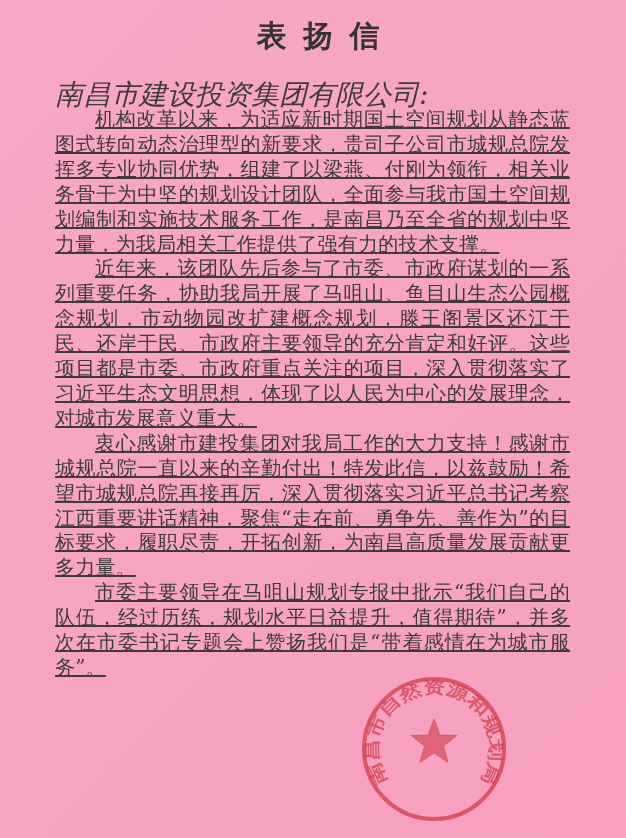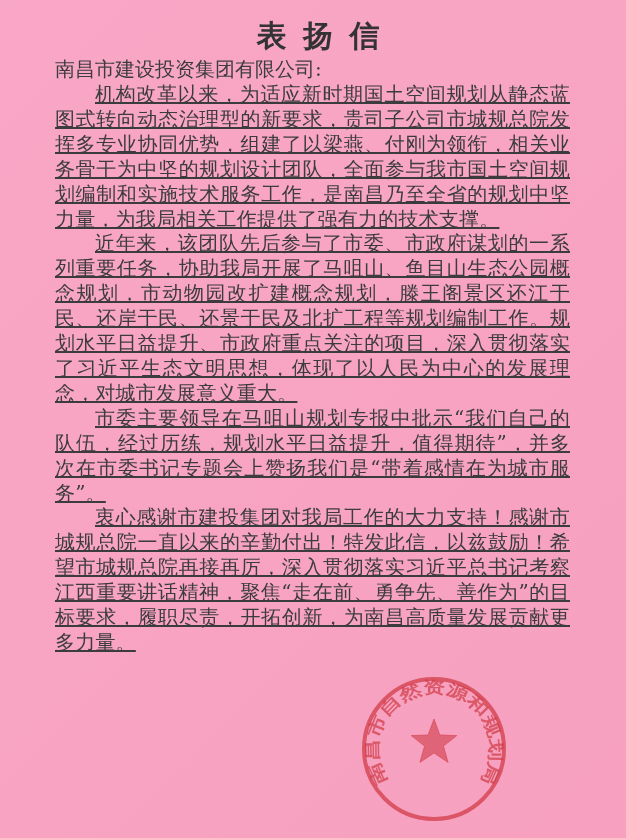--- a/index.html
+++ b/index.html
@@ -24,22 +24,24 @@
     font-size: 30px;
     font-weight: bold;
     letter-spacing: 3px;
     color: #333333;
     padding-left: 13px;
   }
   .content {
     padding: 0 56px 0 55px;
   }
   .recipient {
-    font-size: 20px;
+    margin-top: 25px;
+    font-size: 28px;
     line-height: 25px;
+    font-style: italic;
   }
   .body-text p {
     margin: 0;
     font-size: 20px;
     line-height: 24.9px;
     text-align: justify;
     text-indent: 2em;
     letter-spacing: 0.2px;
     text-decoration: underline;
   }
@@ -61,23 +63,23 @@
 
 <div class="page">
 
   <div class="title">表 扬 信</div>
 
   <div class="content">
     <div class="recipient">南昌市建设投资集团有限公司:</div>
 
     <div class="body-text">
       <p>机构改革以来，为适应新时期国土空间规划从静态蓝图式转向动态治理型的新要求，贵司子公司市城规总院发挥多专业协同优势，组建了以梁燕、付刚为领衔，相关业务骨干为中坚的规划设计团队，全面参与我市国土空间规划编制和实施技术服务工作，是南昌乃至全省的规划中坚力量，为我局相关工作提供了强有力的技术支撑。</p>
-      <p>近年来，该团队先后参与了市委、市政府谋划的一系列重要任务，协助我局开展了马咀山、鱼目山生态公园概念规划，市动物园改扩建概念规划，滕王阁景区还江于民、还岸于民、还景于民及北扩工程等规划编制工作。规划水平日益提升、市政府重点关注的项目，深入贯彻落实了习近平生态文明思想，体现了以人民为中心的发展理念，对城市发展意义重大。</p>
+      <p>近年来，该团队先后参与了市委、市政府谋划的一系列重要任务，协助我局开展了马咀山、鱼目山生态公园概念规划，市动物园改扩建概念规划，滕王阁景区还江于民、还岸于民、市政府主要领导的充分肯定和好评。这些项目都是市委、市政府重点关注的项目，深入贯彻落实了习近平生态文明思想，体现了以人民为中心的发展理念，对城市发展意义重大。</p>
+      <p>衷心感谢市建投集团对我局工作的大力支持！感谢市城规总院一直以来的辛勤付出！特发此信，以兹鼓励！希望市城规总院再接再厉，深入贯彻落实习近平总书记考察江西重要讲话精神，聚焦“走在前、勇争先、善作为”的目标要求，履职尽责，开拓创新，为南昌高质量发展贡献更多力量。</p>
       <p>市委主要领导在马咀山规划专报中批示“我们自己的队伍，经过历练，规划水平日益提升，值得期待”，并多次在市委书记专题会上赞扬我们是“带着感情在为城市服务”。</p>
-      <p>衷心感谢市建投集团对我局工作的大力支持！感谢市城规总院一直以来的辛勤付出！特发此信，以兹鼓励！希望市城规总院再接再厉，深入贯彻落实习近平总书记考察江西重要讲话精神，聚焦“走在前、勇争先、善作为”的目标要求，履职尽责，开拓创新，为南昌高质量发展贡献更多力量。</p>
     </div>
 
   </div>
 
   <div class="seal">
     <svg viewBox="0 0 164 164" xmlns="http://www.w3.org/2000/svg">
       <defs>
         <path id="sealArc" d="M 36.1 114.1 A 56 56 0 1 1 127.9 114.1" fill="none"></path>
       </defs>
 

